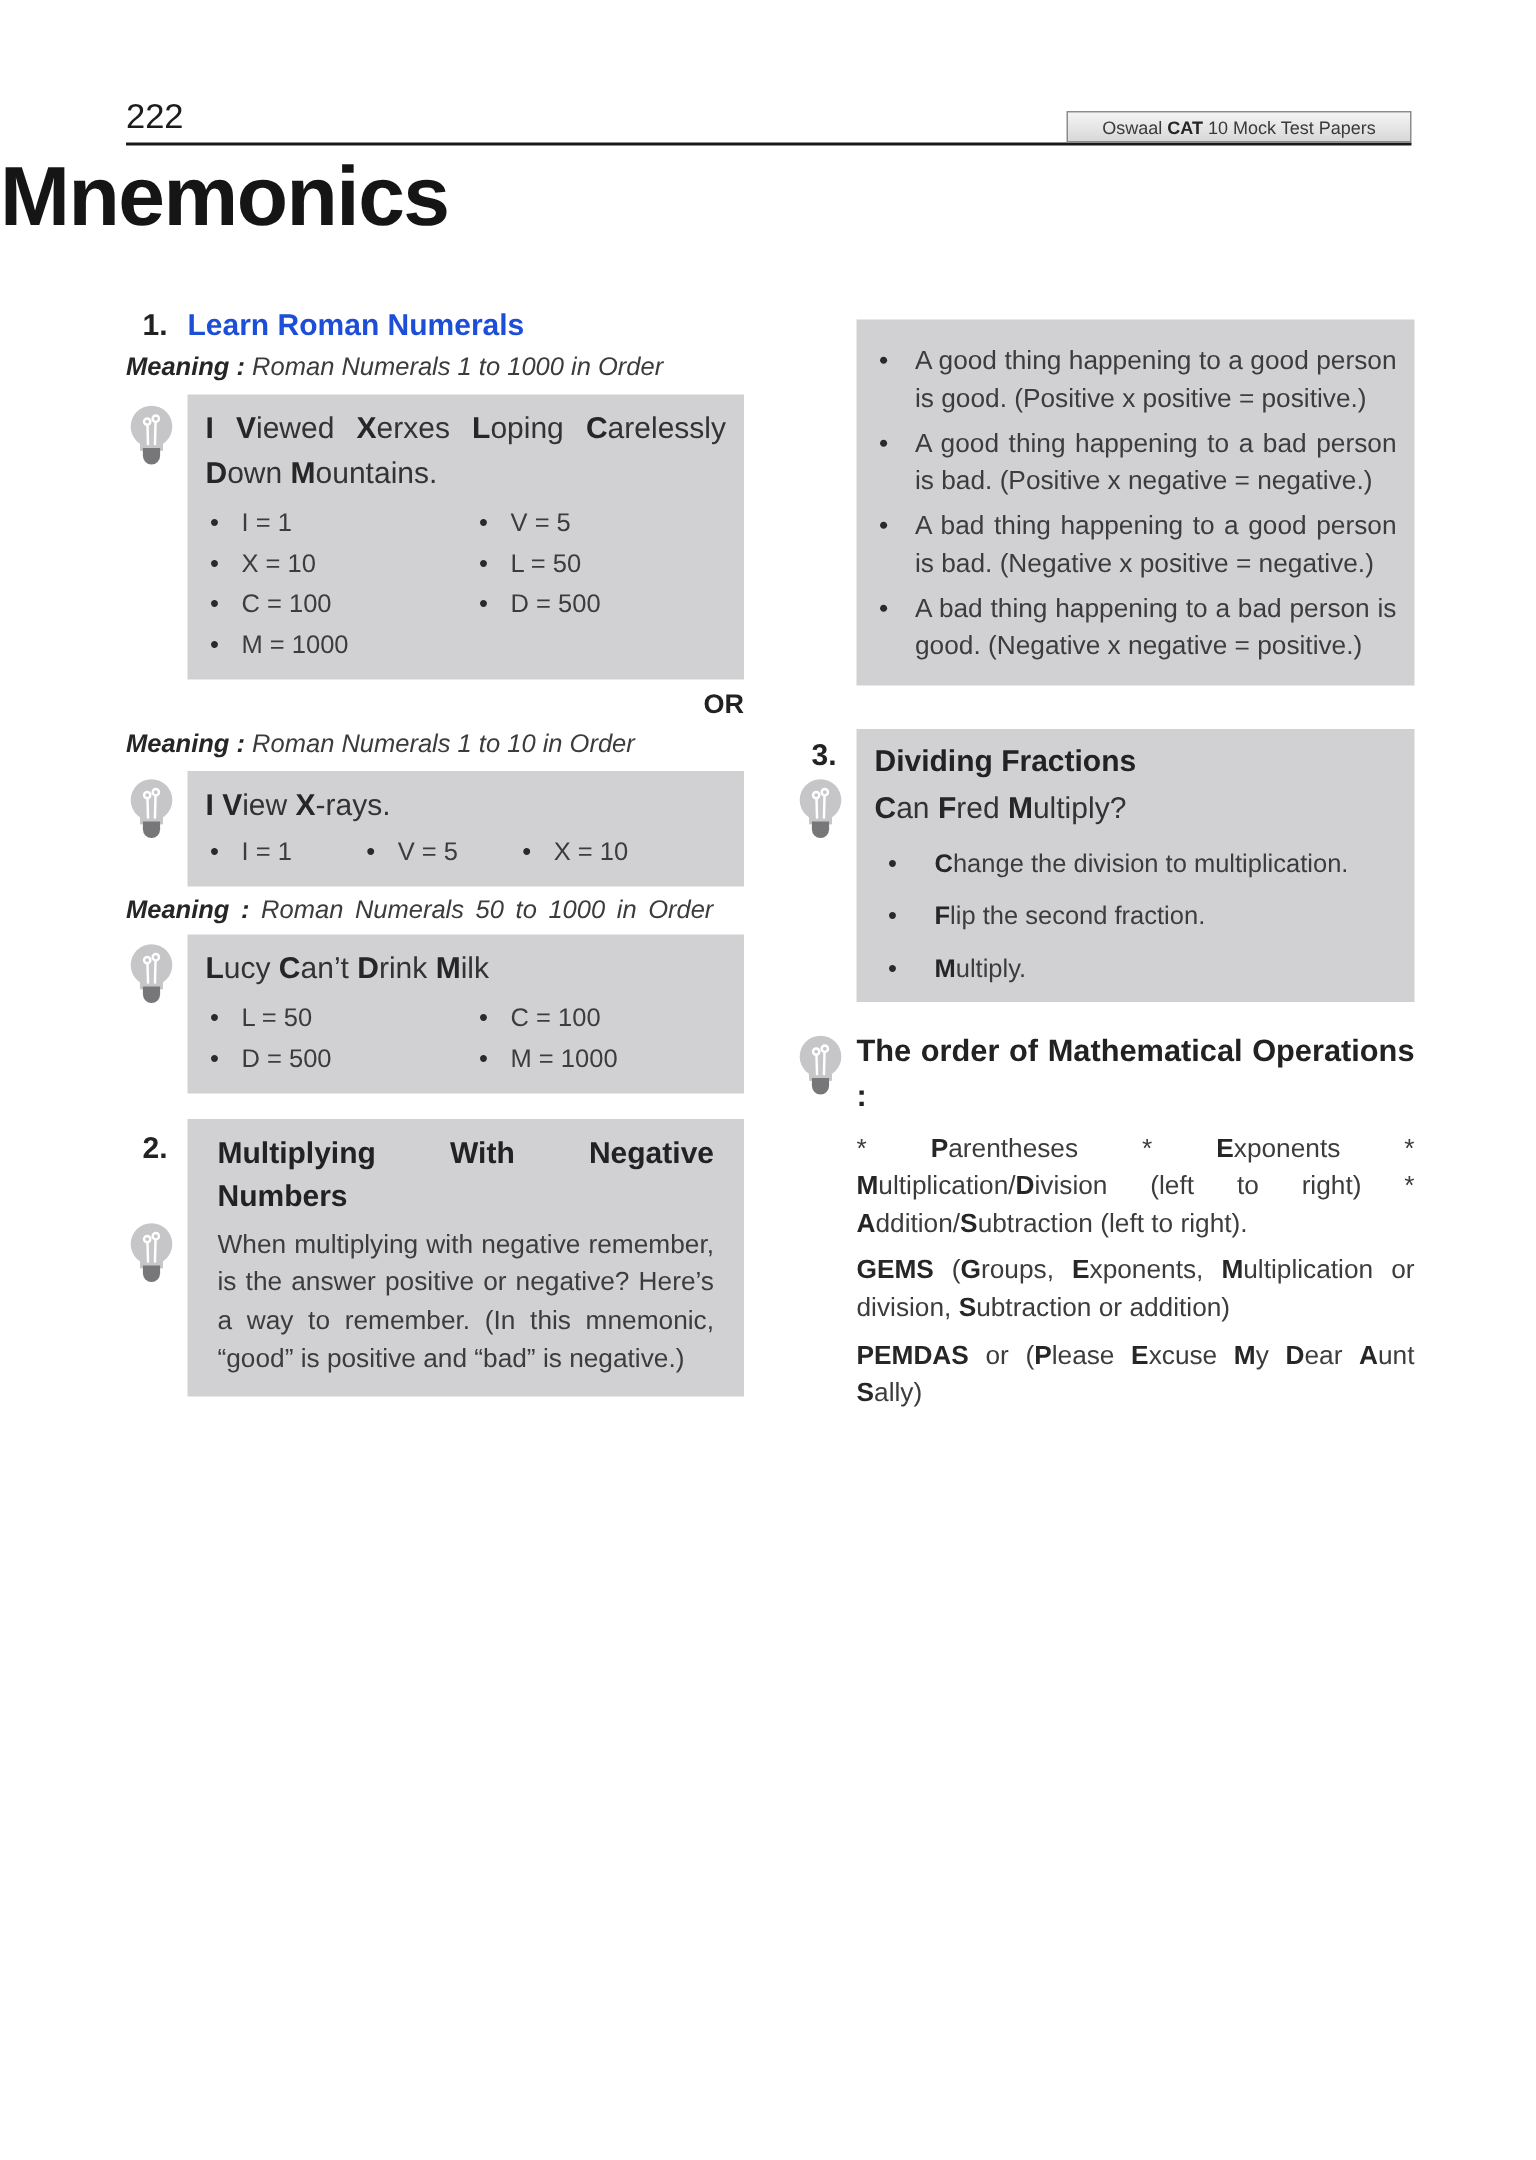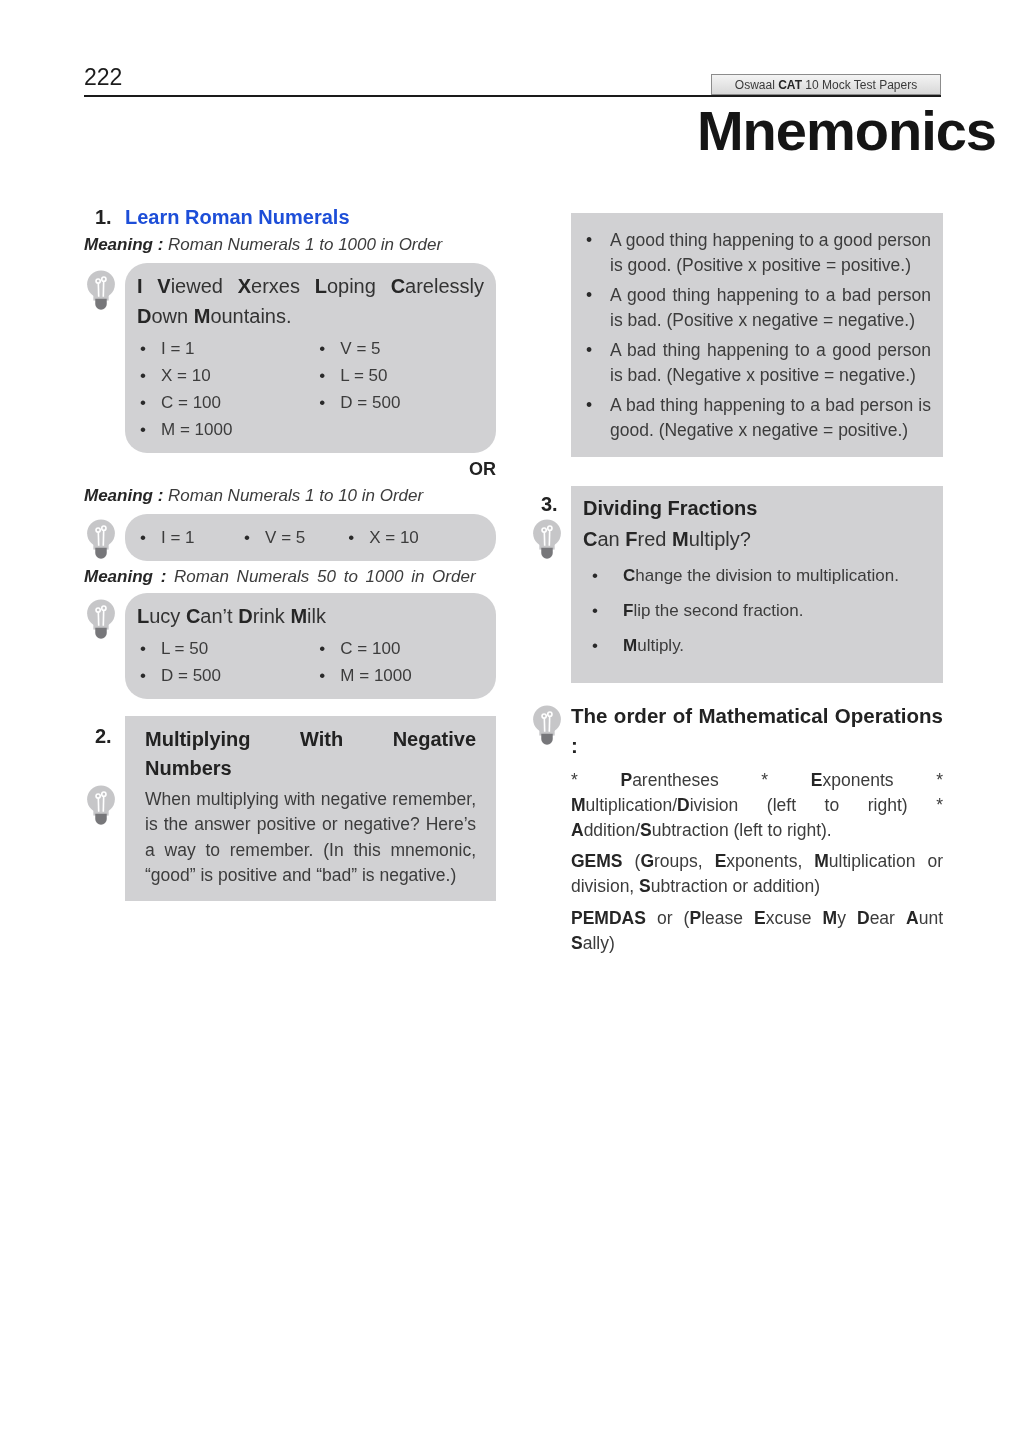--- a/index.html
+++ b/index.html
@@ -12,36 +12,36 @@
 
   
   .pagenum { position:absolute; left:84px; top:64px; font-size:23px; color:#1c1c1c; }
   .rule { position:absolute; left:84px; top:95px; width:857px; height:2px; background:#1a1a1a; }
   .badge {
     position:absolute; left:711px; top:74px; width:230px; height:21px; line-height:21px;
     text-align:center; font-size:12px; color:#3a3a3a; box-sizing:border-box;
     background:linear-gradient(#f4f4f4,#d8d8d8); border:1px solid #8c8c8c;
   }
   .title {
-    position:absolute; left:0; top:98px; width:100%; margin:0; text-align:right;
+    position:absolute; left:0; top:98px; width:100%; margin:0; text-align:left;
     font-size:56px; font-weight:700; color:#151515; letter-spacing:-1px;
   }
 
   
   .col-left  { position:absolute; left:84px; top:206px; width:412px; }
   .col-right { position:absolute; left:530px; top:213px; width:413px; }
 
   .sec-row { display:flex; }
   .sec-num { flex:none; width:41px; box-sizing:border-box; padding-left:11px;
              font-weight:700; font-size:20px; color:#222; }
   .sec-head { font-weight:700; font-size:20px; color:#1d4ed8; }
 
   .gut { margin-left:41px; }
   .graybox { background:#d1d1d3; position:relative; }
-  .pad { padding:8px 12px 10px;border-radius:22px; }
+  .pad { padding:8px 12px 10px; }
 
   .meaning { font-size:17px; line-height:1.35; text-align:justify; margin:5px 0 6px;font-style:italic; }
   .meaning.wrapped { word-spacing:3px; margin-bottom:4px; }
 
   .phrase { font-size:20px; line-height:1.5; text-align:justify; color:#333; margin:0; }
 
   .bul2 { display:grid; grid-template-columns:1.07fr 1fr; margin-top:4px; }
   .bul3 { display:grid; grid-template-columns:0.9fr 0.9fr 1.2fr; margin-top:2px; }
   .bi { display:flex; font-size:17px; line-height:27px; }
   .bi .dot { flex:none; width:21px; padding-left:3px; color:#2a2a2a; }
@@ -156,20 +156,21 @@
             <rect x="10" y="24" width="16" height="9" fill="#c6c6c8"></rect>
             <path d="M12 31 h12 v5.5 a6 6 0 0 1 -12 0 z" fill="#77777a"></path>
             <g stroke="#ffffff" stroke-width="1.7" fill="none">
               <path d="M15.6 29 L15.2 15"></path>
               <circle cx="15" cy="12.6" r="2.2"></circle>
               <path d="M20.4 29 L20.8 13"></path>
               <circle cx="21" cy="10.6" r="2.2"></circle>
             </g>
           </svg>
         </span>
+      <p class="phrase"><b>I</b> <b>V</b>iew <b>X</b>-rays.</p>
       <div class="bul3">
         <div class="bi">
             <span class="dot">•</span>
             <span>I = 1</span>
           </div>
         <div class="bi">
             <span class="dot">•</span>
             <span>V = 5</span>
           </div>
         <div class="bi">
@@ -262,21 +263,21 @@
           <span class="txt">A bad thing happening to a good person is bad. (Negative x positive = negative.)</span>
         </div>
       <div class="rli">
           <span class="dot">•</span>
           <span class="txt">A bad thing happening to a bad person is good. (Negative x negative = positive.)</span>
         </div>
     </div>
 
     <div class="secblock" style="margin-top:29px">
       <span class="num" style="top:7px">3.</span>
-      <div class="graybox gut" style="padding:8px 12px 24px">
+      <div class="graybox gut" style="padding:8px 12px 9px">
         <span class="bulb" style="top:32px">
             <svg viewBox="0 0 36 46" width="36" height="44" xmlns="http://www.w3.org/2000/svg">
               <circle cx="18" cy="16" r="14.5" fill="#c6c6c8"></circle>
               <rect x="10" y="24" width="16" height="9" fill="#c6c6c8"></rect>
               <path d="M12 31 h12 v5.5 a6 6 0 0 1 -12 0 z" fill="#77777a"></path>
               <g stroke="#ffffff" stroke-width="1.7" fill="none">
                 <path d="M15.6 29 L15.2 15"></path>
                 <circle cx="15" cy="12.6" r="2.2"></circle>
                 <path d="M20.4 29 L20.8 13"></path>
                 <circle cx="21" cy="10.6" r="2.2"></circle>

